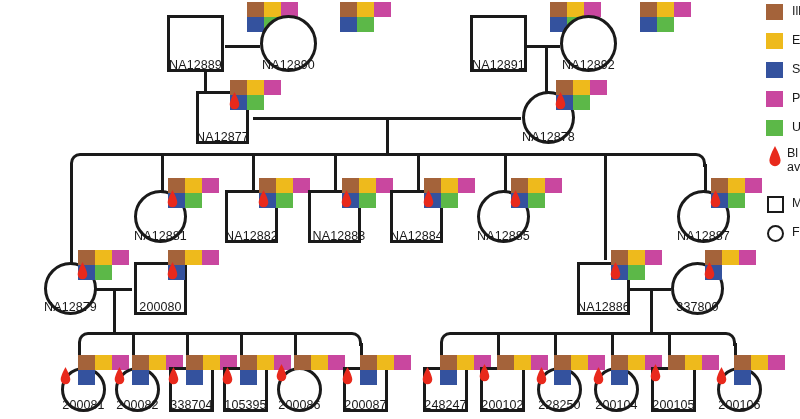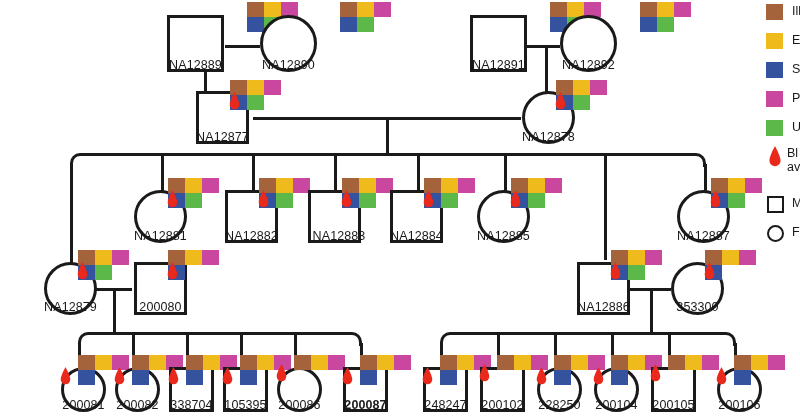--- a/index.html
+++ b/index.html
@@ -343,21 +343,21 @@
             <span class="sw" style="background: rgb(238, 186, 28);"></span>
             <span class="sw" style="background: rgb(201, 71, 159);"></span>
           </div>
           <div class="swrow">
             <span class="sw" style="background: rgb(52, 82, 158);"></span>
           </div>
         </div>
         <div class="drop" style="left: 704px; top: 262px;"><svg width="11" height="18" viewBox="0 0 12 21">
             <path d="M6 0 C6 0 11.6 10.0 11.6 14.6 A5.6 5.6 0 0 1 0.4 14.6 C0.4 10.0 6 0 6 0 Z" fill="#e8291c"></path>
           </svg></div>
-        <div class="label" style="left: 657.5px; top: 300px; width: 80px;">353300</div>
+        <div class="label" style="left: 657.5px; top: 300px; width: 80px;">337800</div>
       </div>
       <div class="node">
         <div class="shape female" style="left: 677px; top: 190px; width: 53px; height: 53px;"></div>
         <div class="swatches" style="left: 711px; top: 178px;">
           <div class="swrow">
             <span class="sw" style="background: rgb(164, 99, 58);"></span>
             <span class="sw" style="background: rgb(238, 186, 28);"></span>
             <span class="sw" style="background: rgb(201, 71, 159);"></span>
           </div>
           <div class="swrow">
@@ -460,21 +460,21 @@
             <span class="sw" style="background: rgb(238, 186, 28);"></span>
             <span class="sw" style="background: rgb(201, 71, 159);"></span>
           </div>
           <div class="swrow">
             <span class="sw" style="background: rgb(52, 82, 158);"></span>
           </div>
         </div>
         <div class="drop" style="left: 342px; top: 367px;"><svg width="11" height="18" viewBox="0 0 12 21">
             <path d="M6 0 C6 0 11.6 10.0 11.6 14.6 A5.6 5.6 0 0 1 0.4 14.6 C0.4 10.0 6 0 6 0 Z" fill="#e8291c"></path>
           </svg></div>
-        <div class="label" style="left: 325.5px; top: 398px; width: 80px; font-weight: bold;">200087</div>
+        <div class="label" style="left: 325.5px; top: 398px; width: 80px;">200087</div>
       </div>
       <div class="node">
         <div class="shape male" style="left: 423px; top: 367px; width: 45px; height: 45px;"></div>
         <div class="swatches" style="left: 440px; top: 355px;">
           <div class="swrow">
             <span class="sw" style="background: rgb(164, 99, 58);"></span>
             <span class="sw" style="background: rgb(238, 186, 28);"></span>
             <span class="sw" style="background: rgb(201, 71, 159);"></span>
           </div>
           <div class="swrow">

